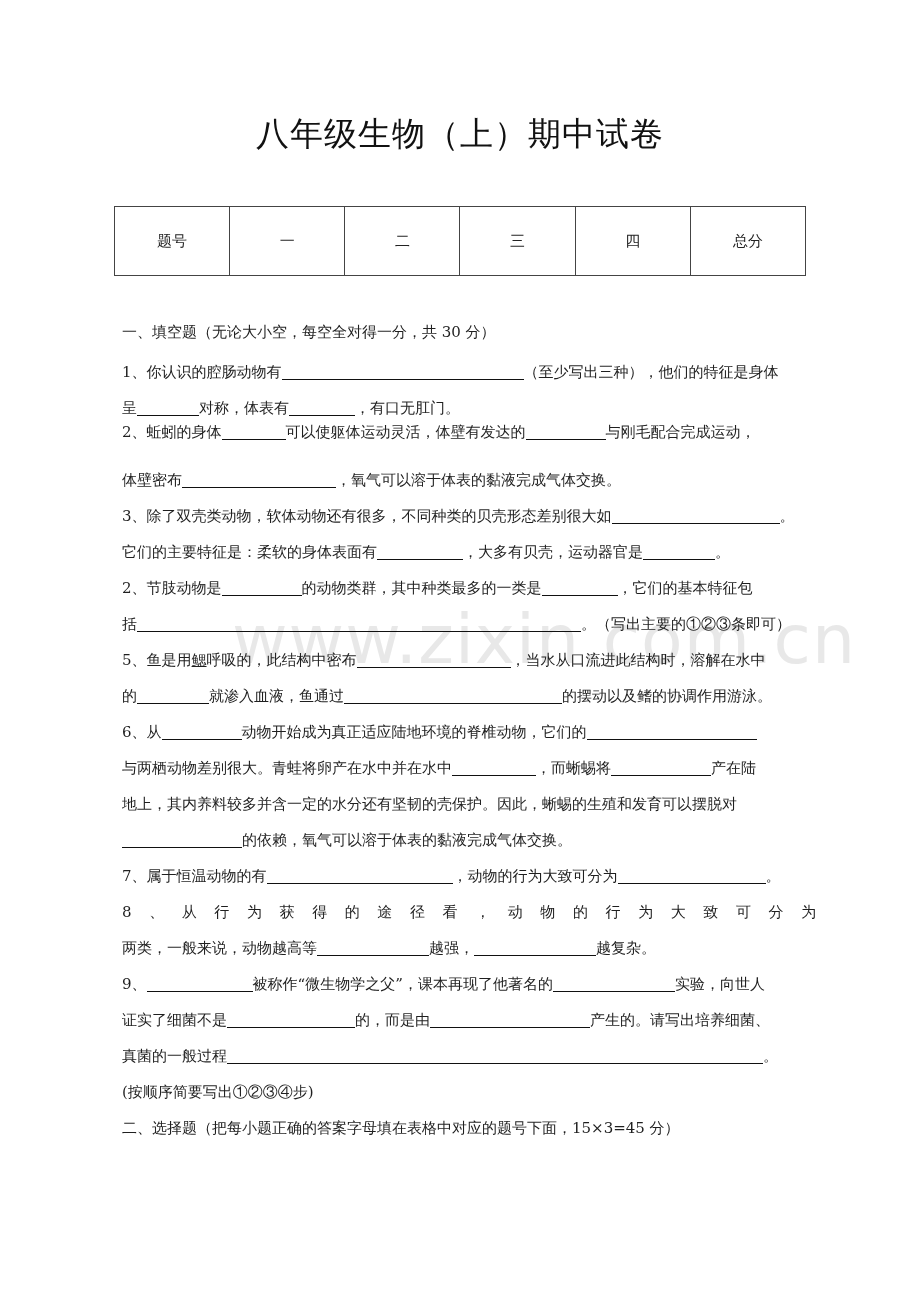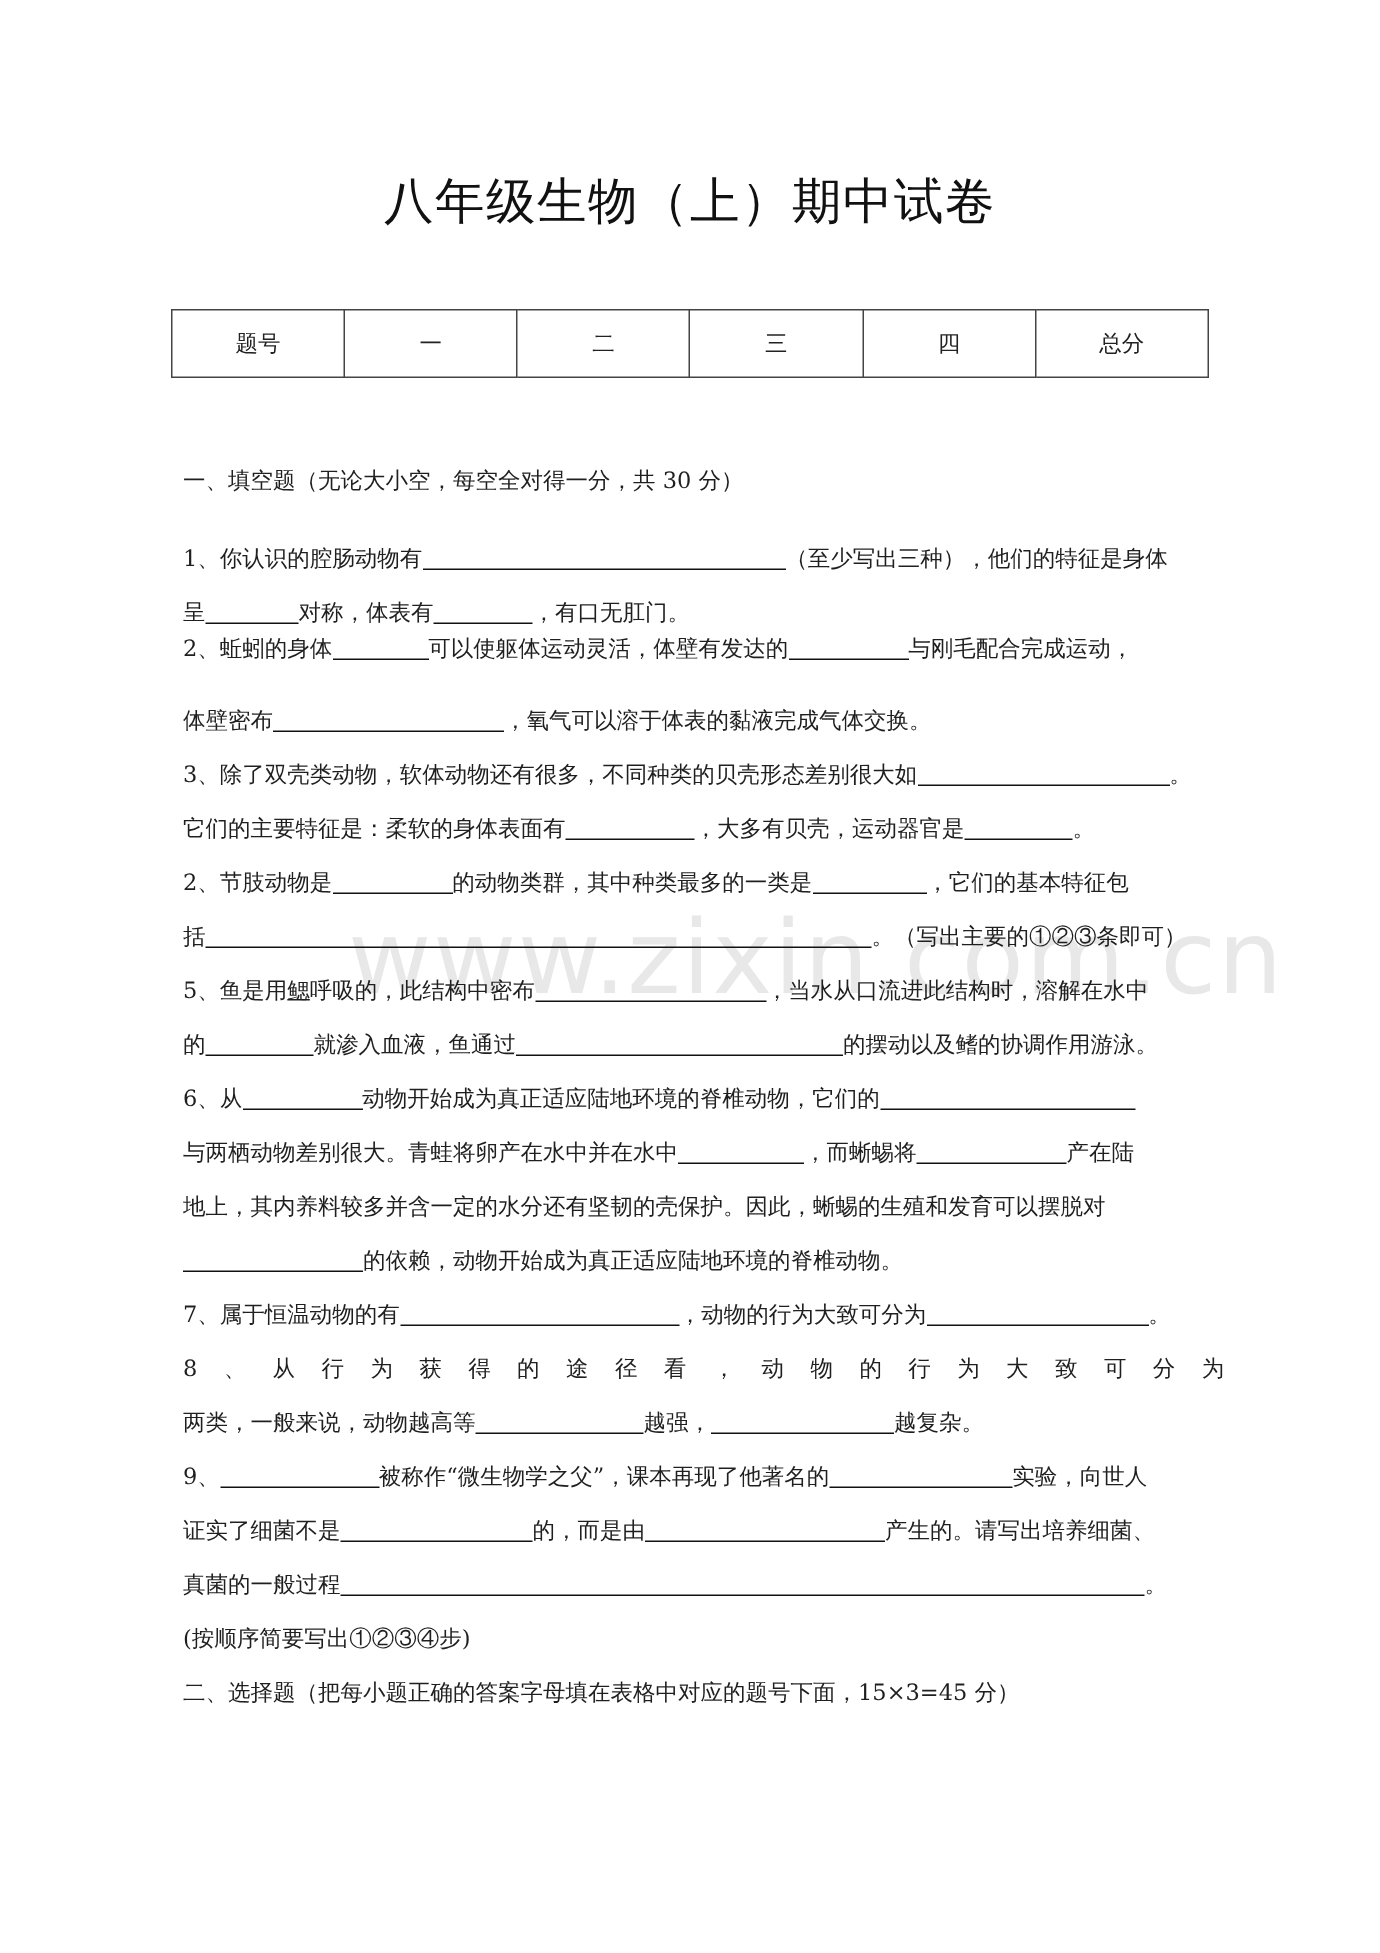--- a/index.html
+++ b/index.html
@@ -2,21 +2,21 @@
 <html><head>
 <meta charset="utf-8">
 <style>
   html, body { margin:0; padding:0; background:#ffffff; }
   body { width:920px; height:1302px; position:relative; overflow:hidden;
          font-family:"DejaVu Serif", "Liberation Serif", serif; color:#1a1a1a; }
   .title { position:absolute; left:0; top:112px; width:920px; text-align:center;
            font-family:"DejaVu Sans","Liberation Sans",sans-serif; font-size:33px; letter-spacing:1px; color:#111; }
   table.score { position:absolute; left:114px; top:206px; width:692px; border-collapse:collapse; table-layout:fixed; }
   table.score td { border:1px solid #444; height:36px; text-align:center; font-size:15px;
-                   font-family:"DejaVu Sans","Liberation Sans",sans-serif; color:#222; padding:4px; }
+                   font-family:"DejaVu Sans","Liberation Sans",sans-serif; color:#222; padding:16px; }
   .line { position:absolute; left:122px; font-size:15px; white-space:nowrap; line-height:20px; color:#1f1f1f; }
   .blank { display:inline-block; border-bottom:1.4px solid #111; height:16px; vertical-align:-3px; }
   .q8 { letter-spacing:17.6px; }
   .watermark { position:absolute; left:232px; top:600px; font-family:"DejaVu Sans","Liberation Sans",sans-serif;
                font-size:68px; color:rgba(150,150,150,0.22); letter-spacing:1px; pointer-events:none; white-space:nowrap; }
   .ul-char { text-decoration:underline; }
 </style>
 </head>
 <body>
 
@@ -30,21 +30,21 @@
     <td>二</td>
     <td>三</td>
     <td>四</td>
     <td>总分</td>
   </tr>
 </tbody>
   </table>
 
 <div class="watermark">www.zixin.com.cn</div>
 
-<div class="line" style="top:310px">一、填空题（无论大小空，每空全对得一分，共 30 分）</div>
+<div class="line" style="top:322px">一、填空题（无论大小空，每空全对得一分，共 30 分）</div>
 
 <div class="line" style="top:362px">
   <span>1、你认识的腔肠动物有</span><span class="blank" style="width:242px"></span><span>（至少写出三种），他们的特征是身体</span>
 </div>
 <div class="line" style="top:398px">
   <span>呈</span><span class="blank" style="width:62px"></span><span>对称，体表有</span><span class="blank" style="width:66px"></span><span>，有口无肛门。</span>
 </div>
 
 <div class="line" style="top:422px">
   <span>2、蚯蚓的身体</span><span class="blank" style="width:64px"></span><span>可以使躯体运动灵活，体壁有发达的</span><span class="blank" style="width:80px"></span><span>与刚毛配合完成运动，</span>
@@ -75,21 +75,21 @@
 </div>
 
 <div class="line" style="top:722px">
   <span>6、从</span><span class="blank" style="width:80px"></span><span>动物开始成为真正适应陆地环境的脊椎动物，它们的</span><span class="blank" style="width:170px"></span>
 </div>
 <div class="line" style="top:758px">
   <span>与两栖动物差别很大。青蛙将卵产在水中并在水中</span><span class="blank" style="width:84px"></span><span>，而蜥蜴将</span><span class="blank" style="width:100px"></span><span>产在陆</span>
 </div>
 <div class="line" style="top:794px">地上，其内养料较多并含一定的水分还有坚韧的壳保护。因此，蜥蜴的生殖和发育可以摆脱对</div>
 <div class="line" style="top:830px">
-  <span class="blank" style="width:120px"></span><span>的依赖，动物开始成为真正适应陆地环境的脊椎动物。</span>
+  <span class="blank" style="width:120px"></span><span>的依赖，氧气可以溶于体表的黏液完成气体交换。</span>
 </div>
 
 <div class="line" style="top:866px">
   <span>7、属于恒温动物的有</span><span class="blank" style="width:186px"></span><span>，动物的行为大致可分为</span><span class="blank" style="width:148px"></span><span>。</span>
 </div>
 
 <div class="line q8" style="top:902px">8、从行为获得的途径看，动物的行为大致可分为</div>
 <div class="line" style="top:938px">
   <span>两类，一般来说，动物越高等</span><span class="blank" style="width:112px"></span><span>越强，</span><span class="blank" style="width:122px"></span><span>越复杂。</span>
 </div>

